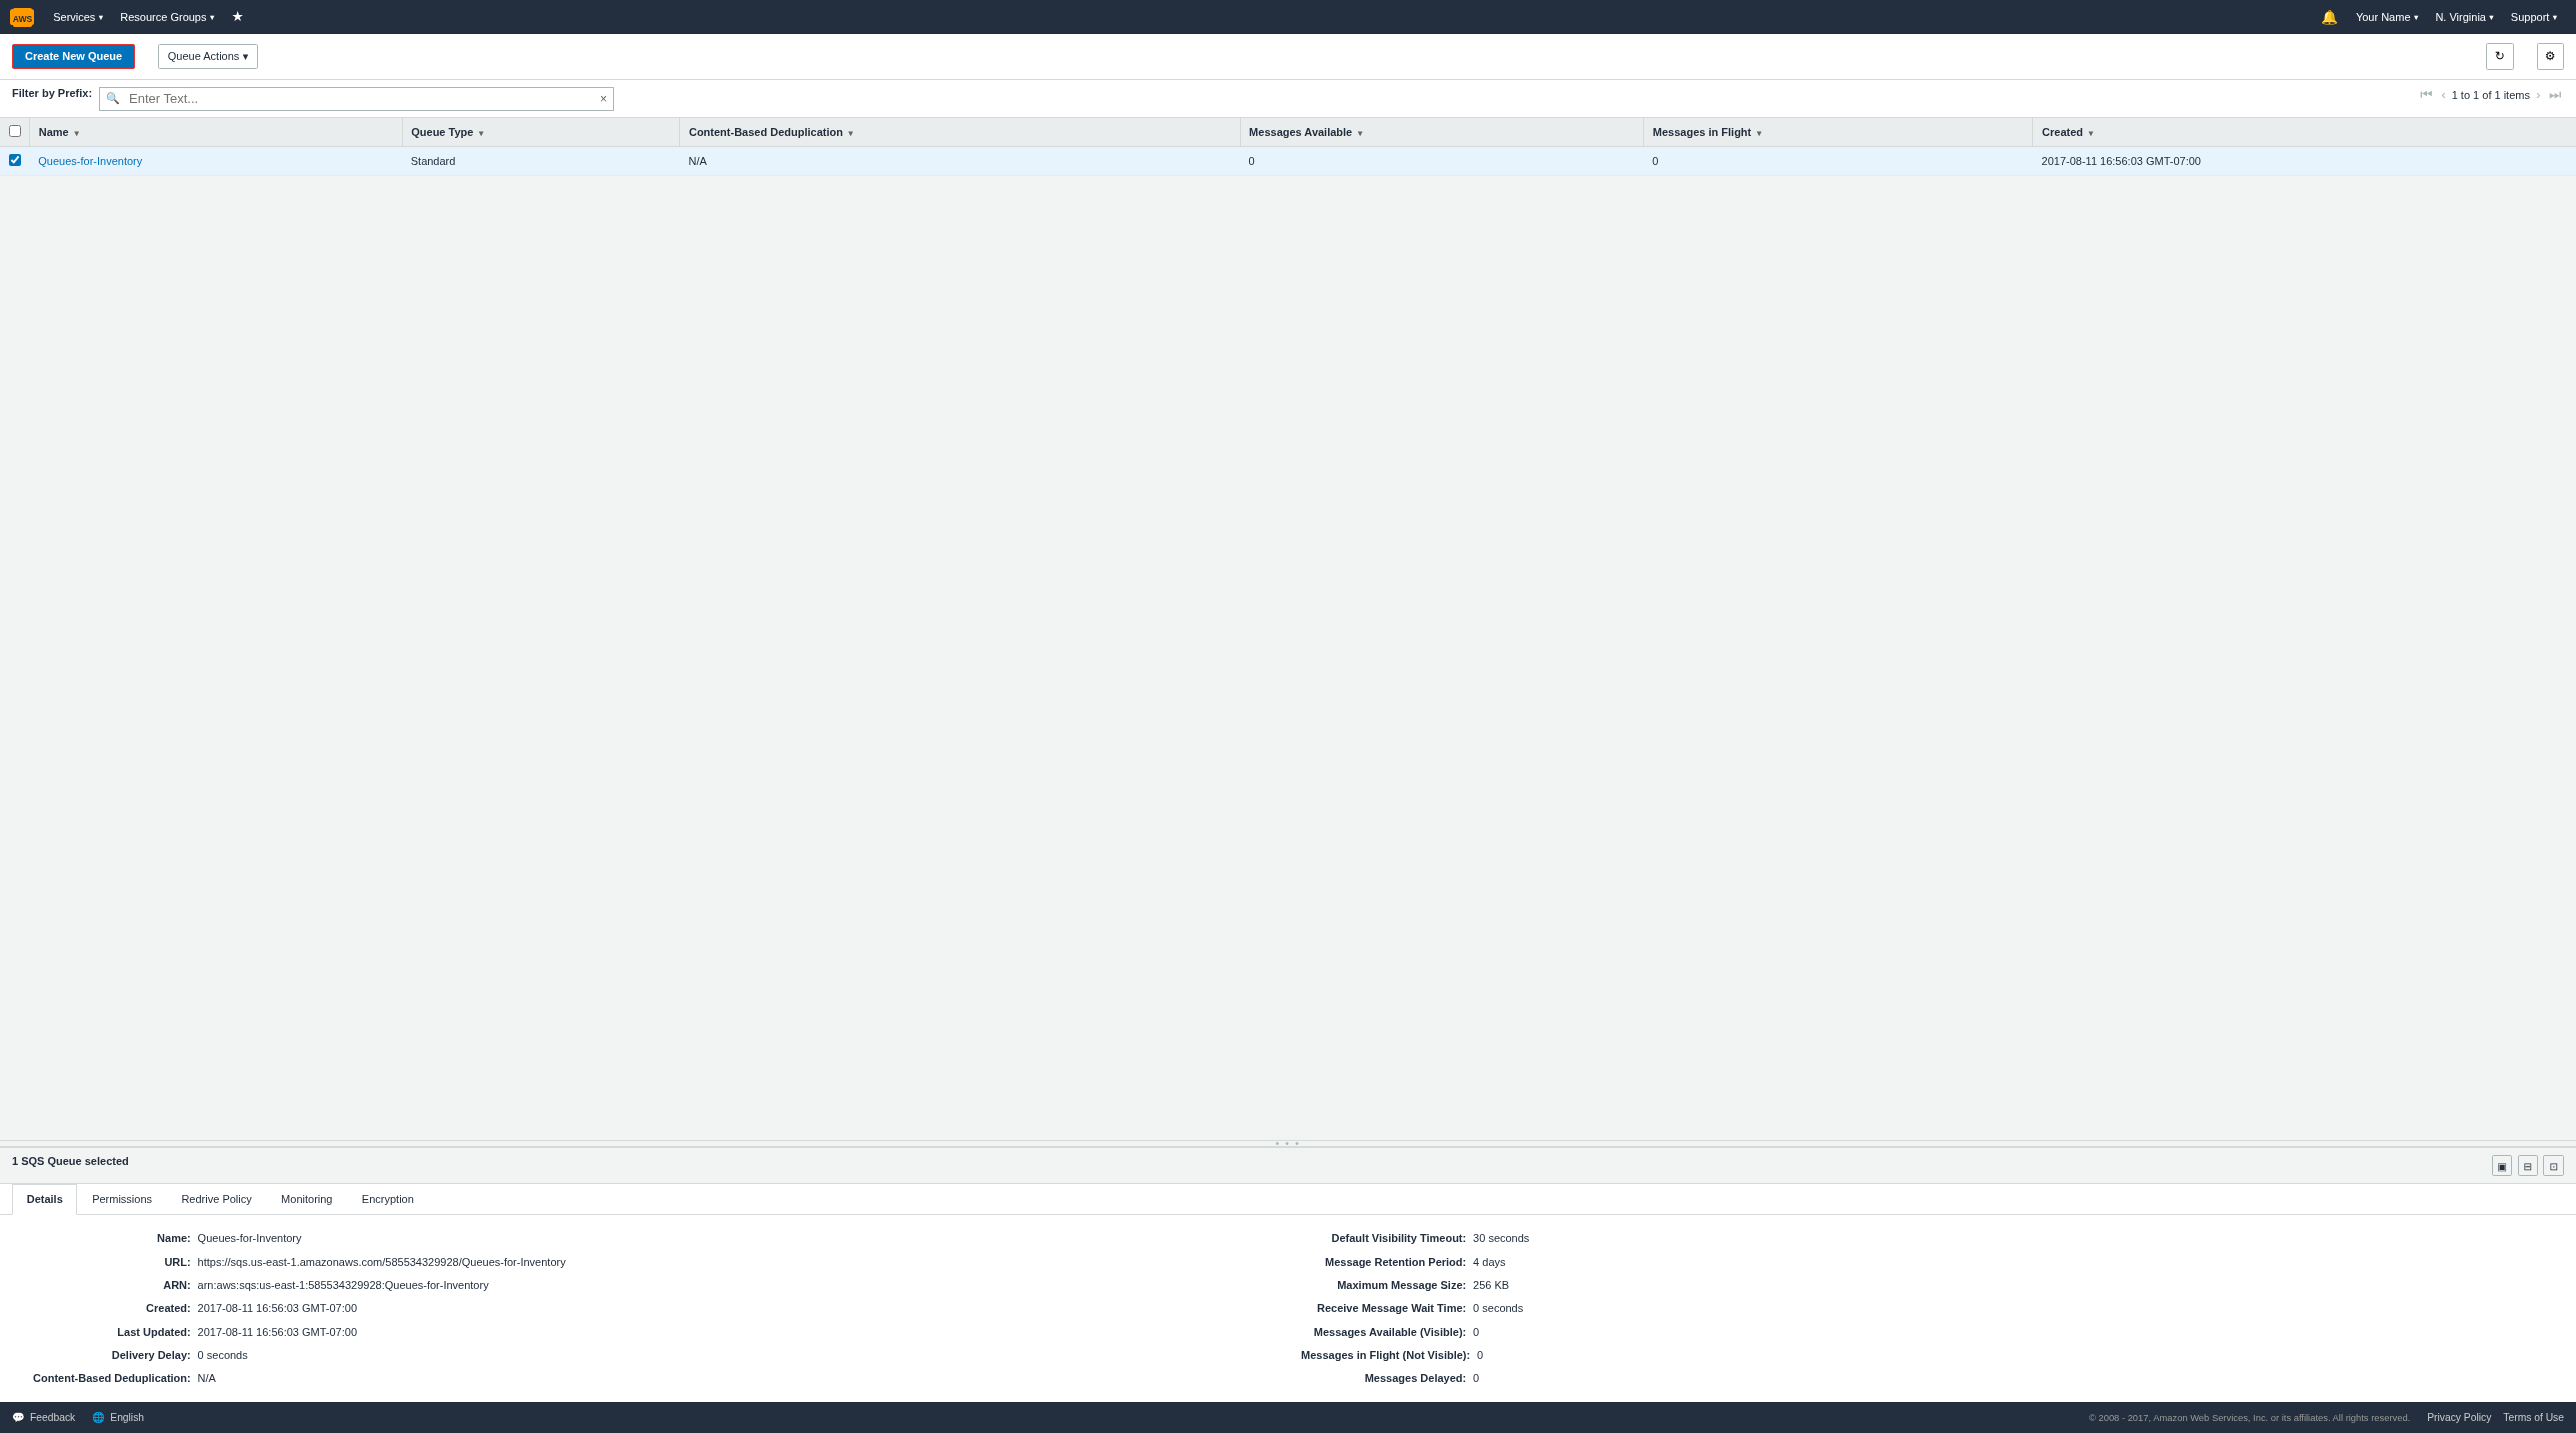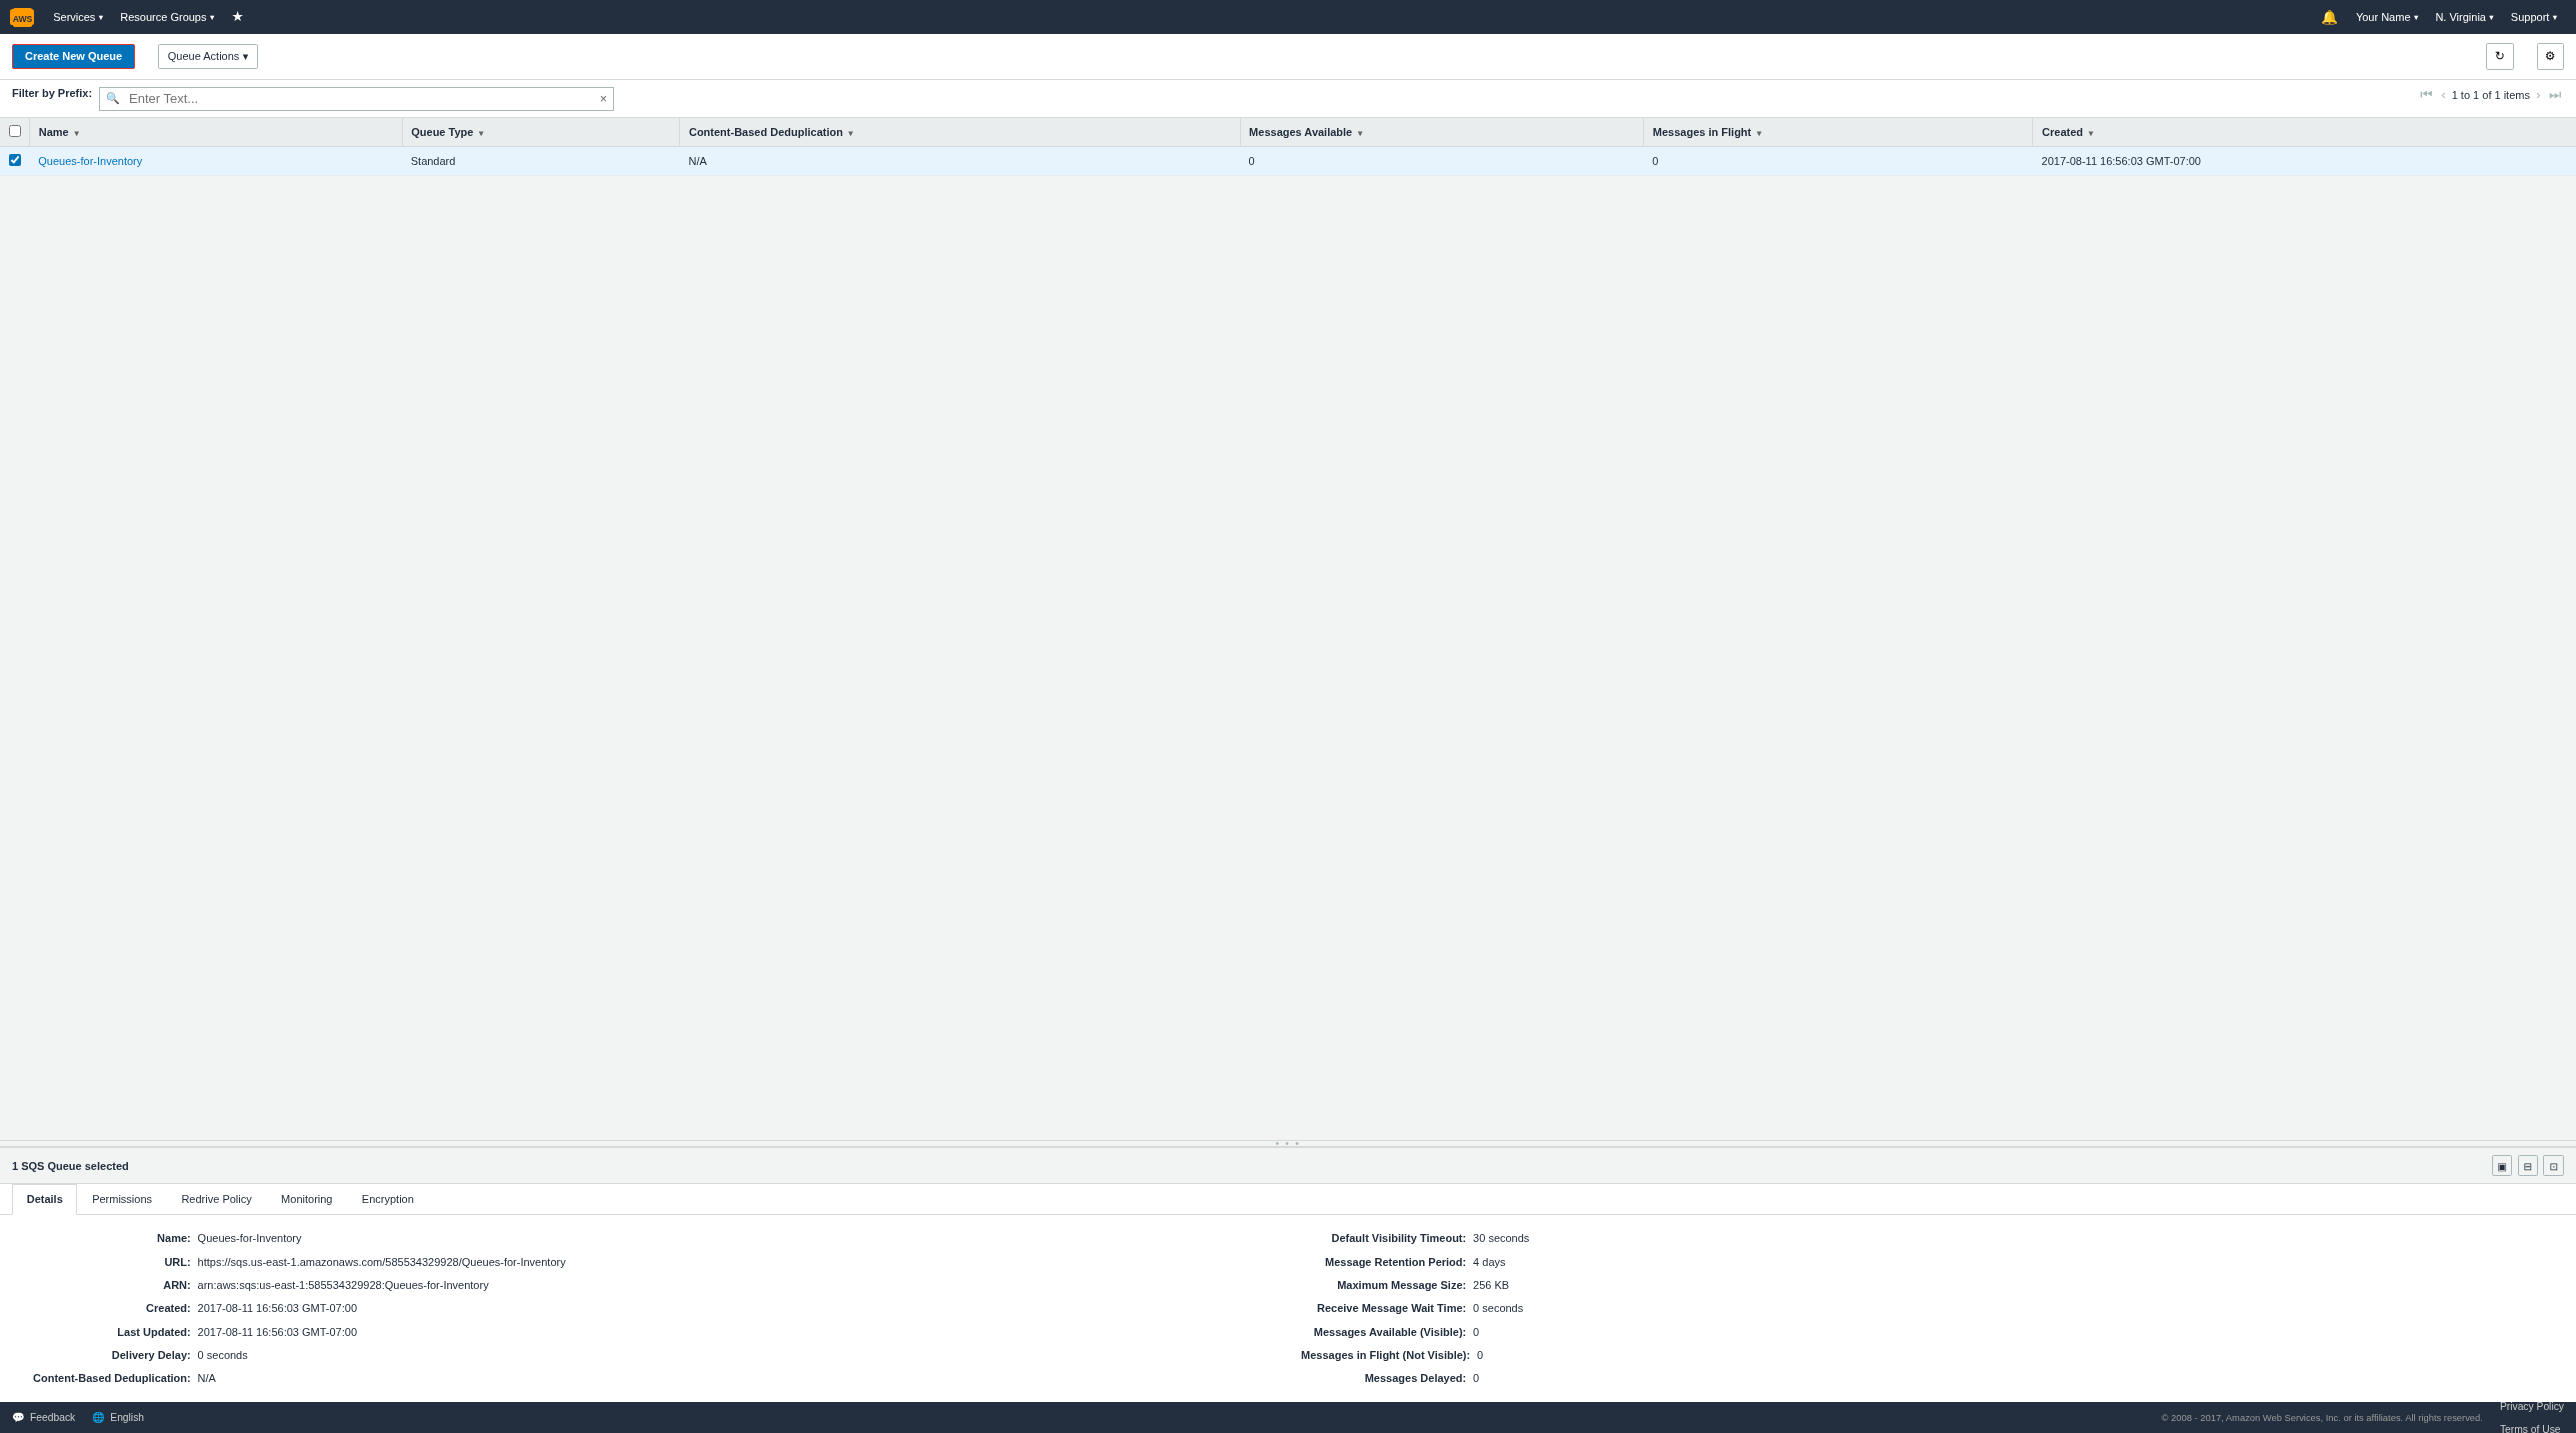--- a/index.html
+++ b/index.html
@@ -186,21 +186,20 @@
     .bottom-panel {
       border-top: 1.7px solid #d5d9d9;
       background: #fff;
       flex-shrink: 0;
     }
     .bottom-panel-header {
       background: #f2f3f3;
       border-bottom: 0.9px solid #d5d9d9;
       padding: 6.9px 12px;
       display: flex;
-      align-items: center;
       justify-content: space-between;
     }
     .bottom-panel-title {
       font-size: 11px;
       font-weight: bold;
       color: #232f3e;
     }
     .bottom-panel-icons {
       display: flex; gap: 5.2px;
     }
@@ -291,21 +290,21 @@
       display: flex; align-items: center; gap: 5.2px;
       cursor: pointer; color: #ccc;
     }
     .footer-lang {
       display: flex; align-items: center; gap: 5.2px;
       cursor: pointer; color: #ccc;
       margin-left: 17px;
     }
     .footer-spacer { flex: 1; }
     .footer-copyright { font-size: 9.4px; color: #999; }
-    .footer-links { display: flex; gap: 12px; margin-left: 17px; flex-direction: column; }
+    .footer-links { display: flex; gap: 12px; margin-left: 17px; }
     .footer-link { color: #ccc; cursor: pointer; font-size: 10.3px; }
   </style>
 </head>
 <body>
 
 <nav class="top-nav">
   <div class="nav-logo">
     <svg width="19" height="19" viewBox="0 0 22 22" style="font-size:13px">
       <rect width="22" height="22" rx="2" fill="#ff9900"></rect>
       <text x="11" y="16" text-anchor="middle" fill="#232f3e" font-size="10" font-weight="bold">AWS</text>

